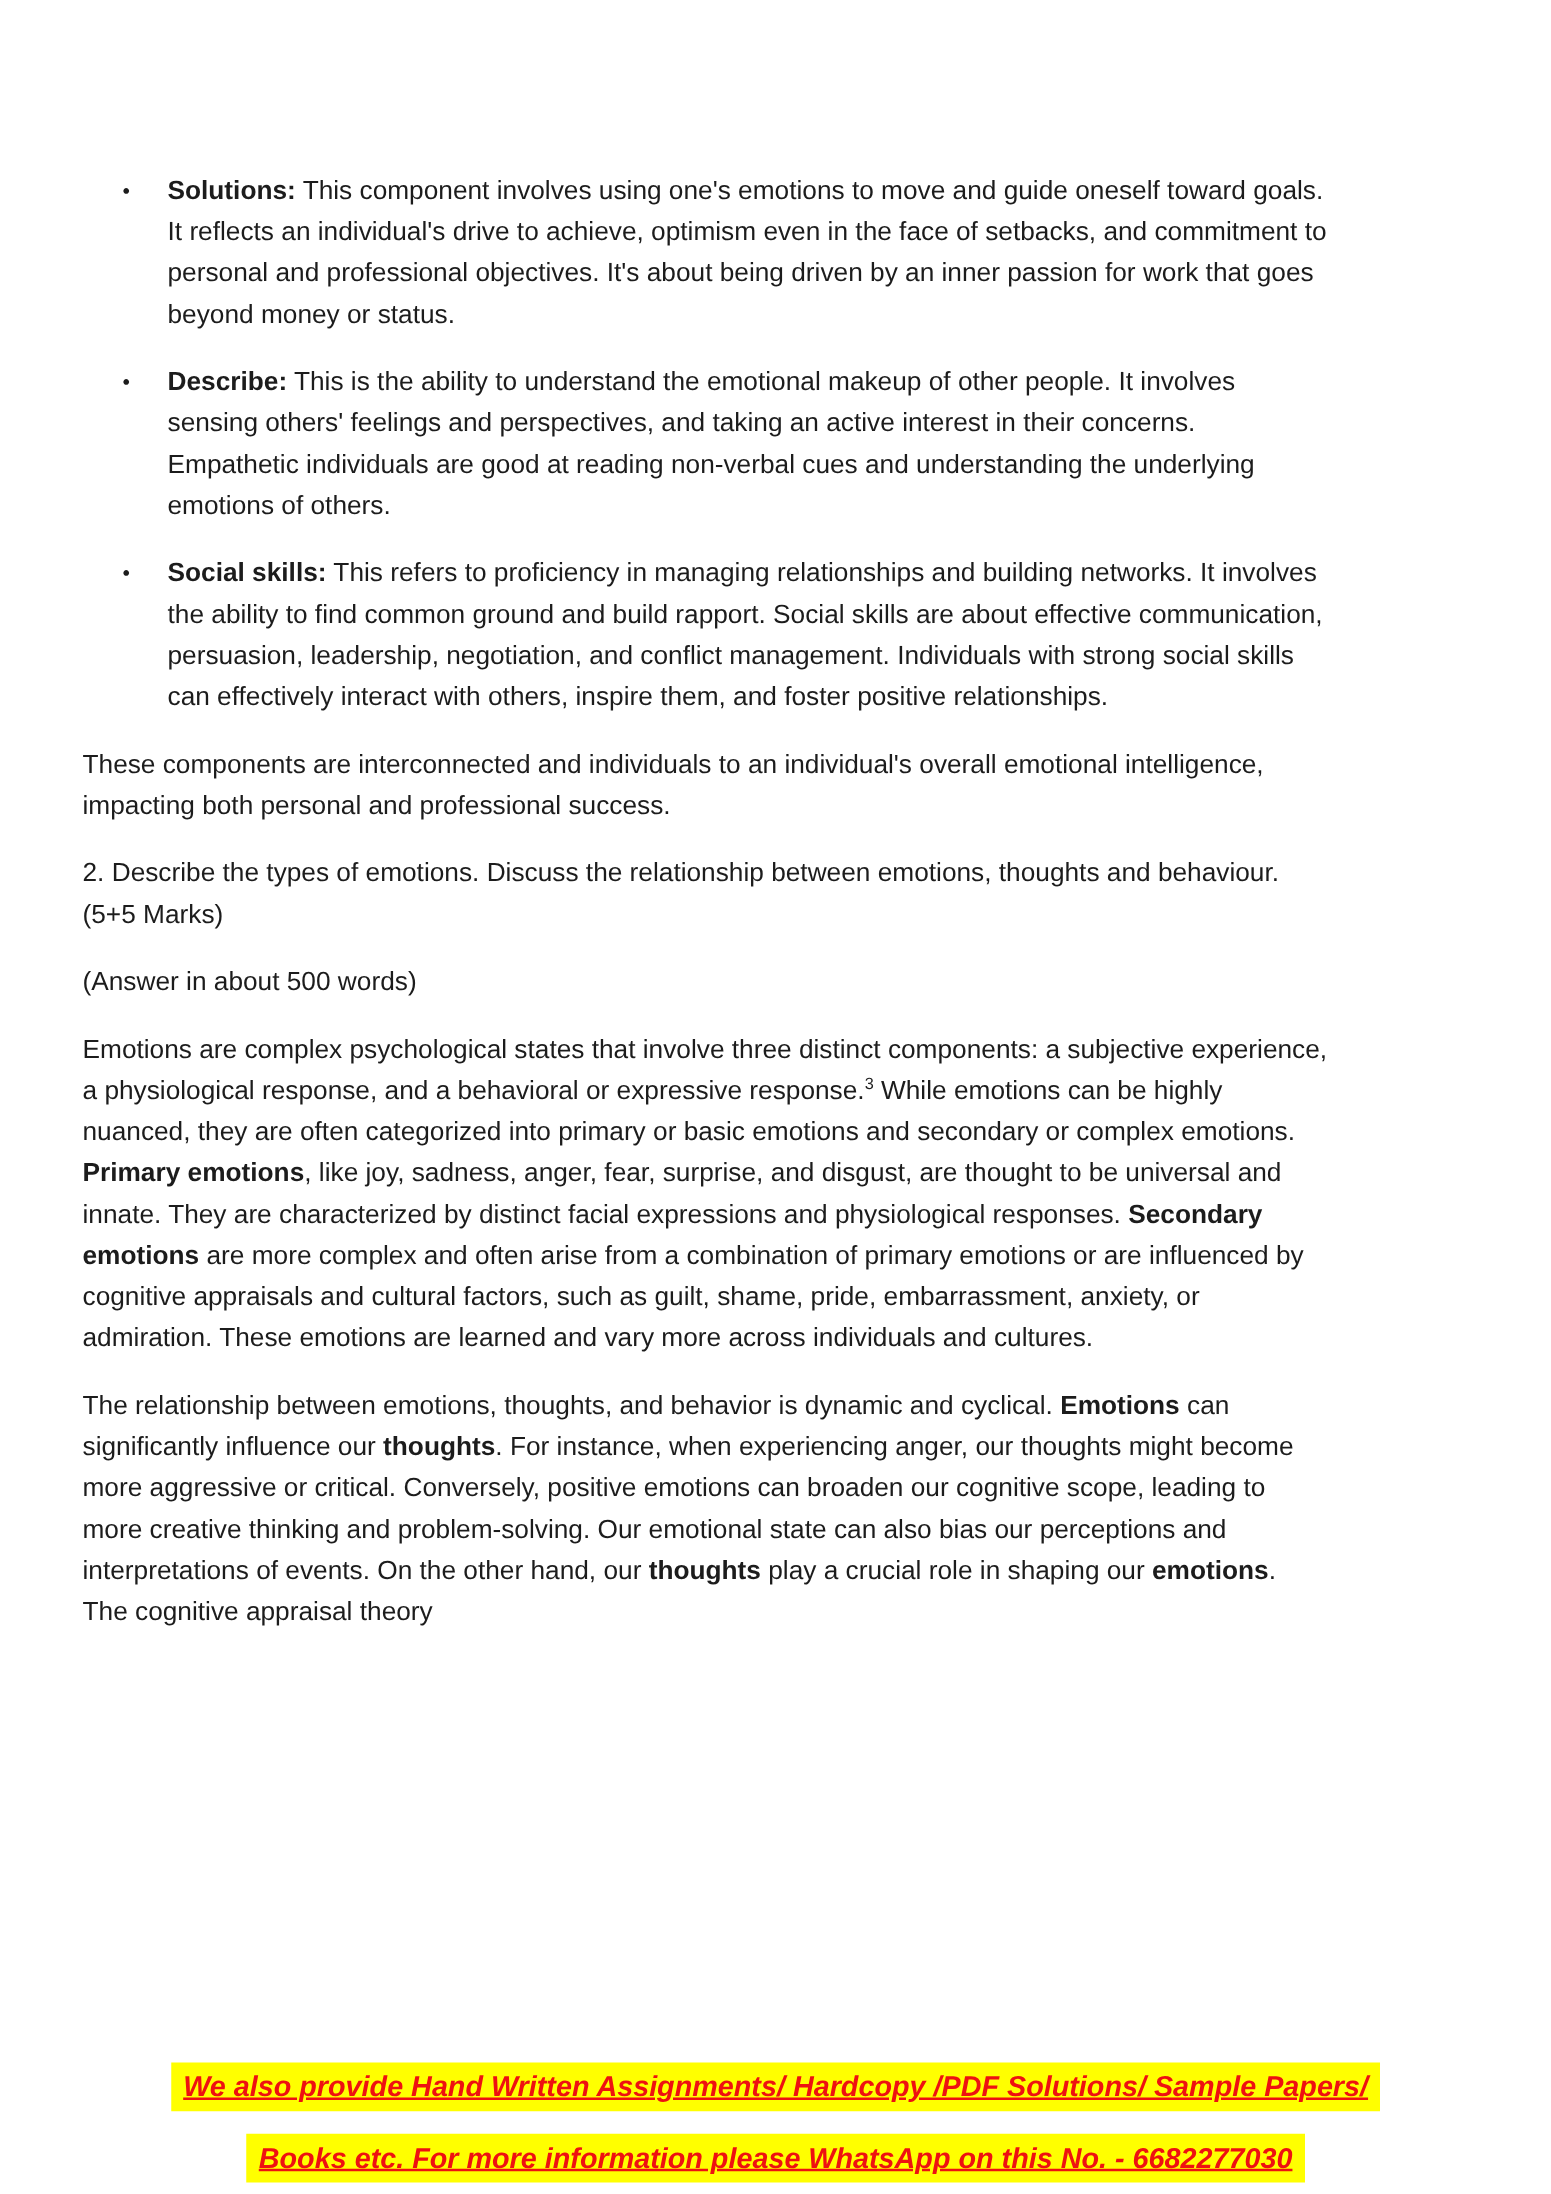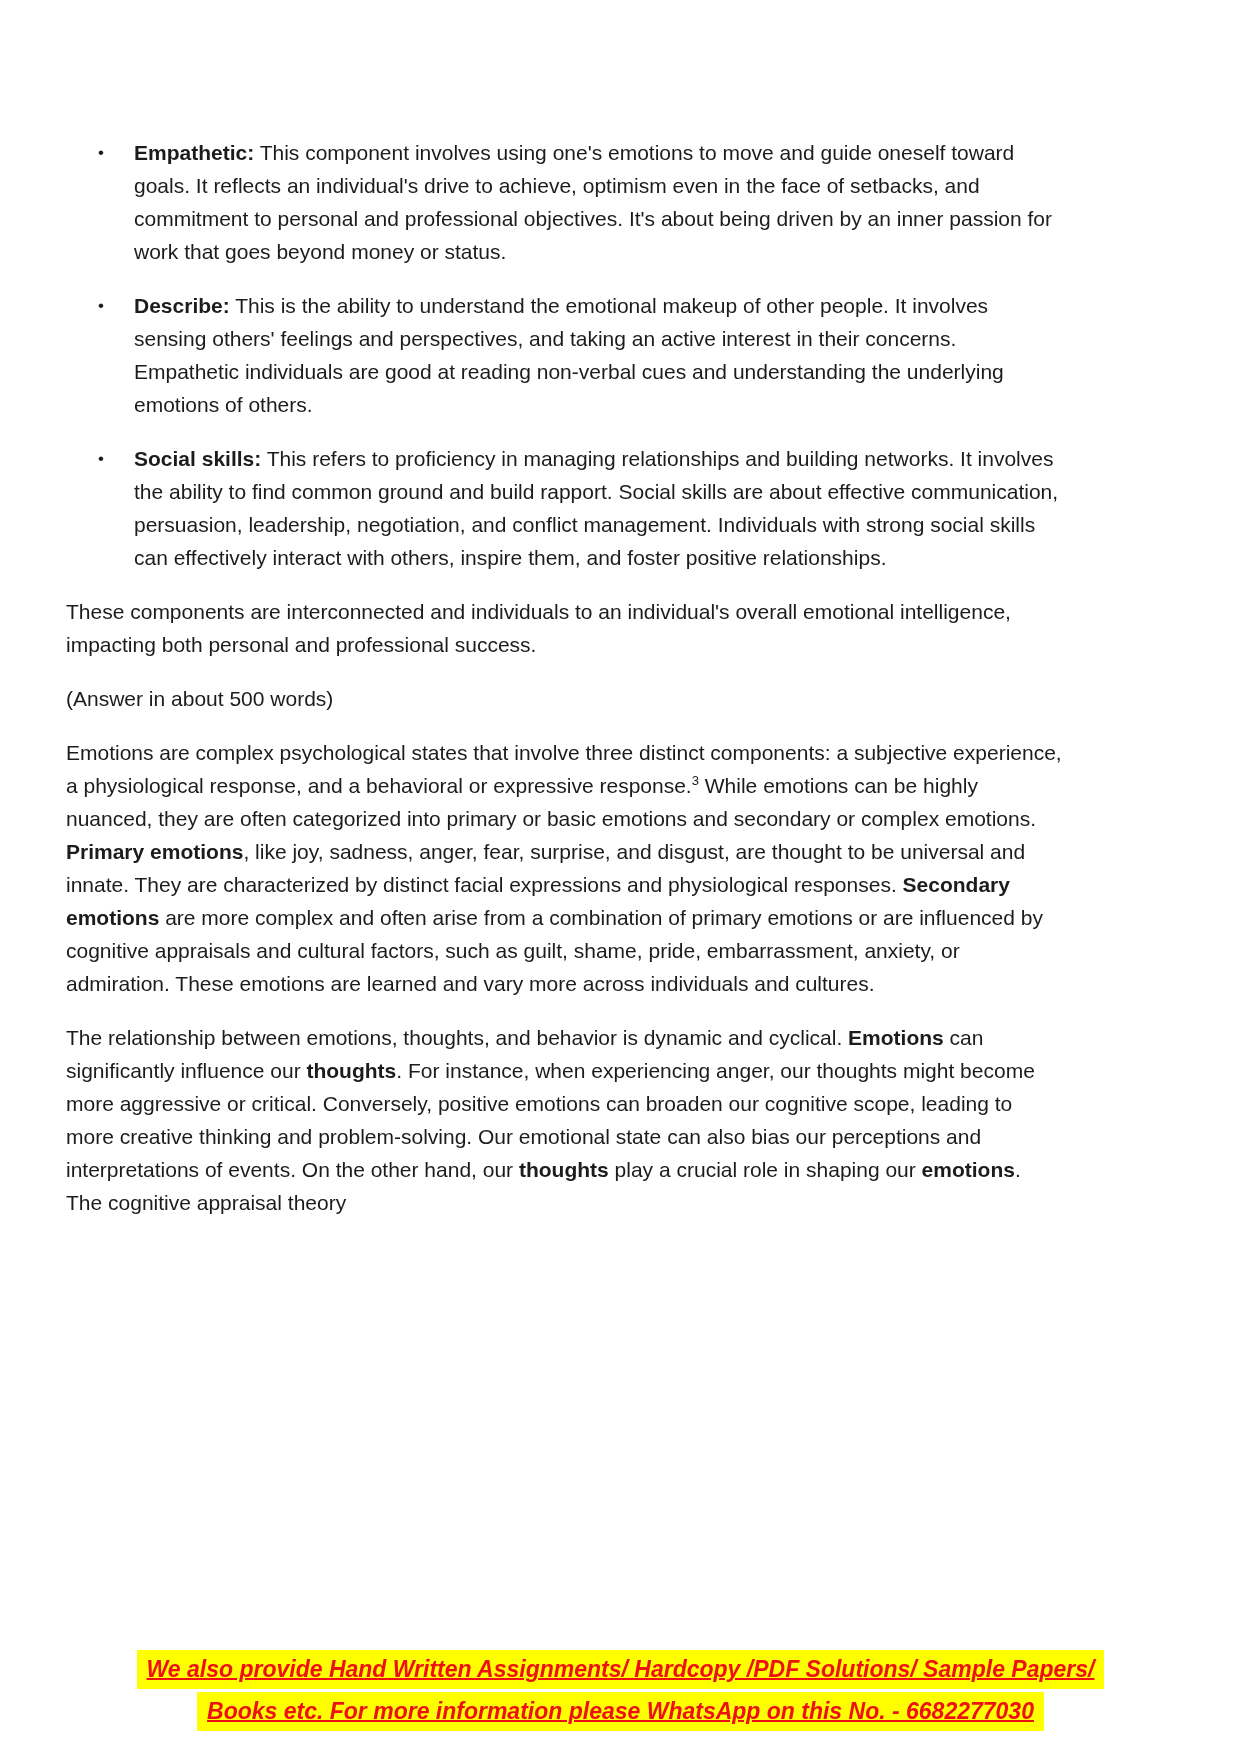--- a/index.html
+++ b/index.html
@@ -51,21 +51,21 @@
     vertical-align: super;
   }
   .banner {
     position: absolute;
     left: 0;
     top: 1650px;
     width: 100%;
     text-align: center;
   }
   .banner-line {
-    margin-bottom: 3px;
+    margin-bottom: 18px;
   }
   .banner-line span {
     display: inline-block;
     background: var(--banner-bg, #ffff00);
     color: var(--banner-fg, #ee1111);
     font-size: 23px;
     font-weight: bold;
     font-style: italic;
     text-decoration: underline;
     text-decoration-thickness: 2px;
@@ -74,32 +74,33 @@
   }
 </style>
 </head>
 <body>
 
 <div class="page">
   <main class="content">
     <ul class="bullets">
       <li>
         <span class="marker">•</span>
-        <span><b>Empathetic:</b><span> This component involves using one's emotions to move and guide oneself toward goals. It reflects an individual's drive to achieve, optimism even in the face of setbacks, and commitment to personal and professional objectives. It's about being driven by an inner passion for work that goes beyond money or status.</span></span>
+        <span><b>Solutions:</b><span> This component involves using one's emotions to move and guide oneself toward goals. It reflects an individual's drive to achieve, optimism even in the face of setbacks, and commitment to personal and professional objectives. It's about being driven by an inner passion for work that goes beyond money or status.</span></span>
       </li>
       <li>
         <span class="marker">•</span>
         <span><b>Describe:</b><span> This is the ability to understand the emotional makeup of other people. It involves sensing others' feelings and perspectives, and taking an active interest in their concerns. Empathetic individuals are good at reading non-verbal cues and understanding the underlying emotions of others.</span></span>
       </li>
       <li>
         <span class="marker">•</span>
         <span><b>Social skills:</b><span> This refers to proficiency in managing relationships and building networks. It involves the ability to find common ground and build rapport. Social skills are about effective communication, persuasion, leadership, negotiation, and conflict management. Individuals with strong social skills can effectively interact with others, inspire them, and foster positive relationships.</span></span>
       </li>
     </ul>
     <p><span>These components are interconnected and individuals to an individual's overall emotional intelligence, impacting both personal and professional success.</span></p>
+    <p><span>2. Describe the types of emotions. Discuss the relationship between emotions, thoughts and behaviour. (5+5 Marks)</span></p>
     <p><span>(Answer in about 500 words)</span></p>
     <p><span>Emotions are complex psychological states that involve three distinct components: a subjective experience, a physiological response, and a behavioral or expressive response.</span><sup>3</sup><span> While emotions can be highly nuanced, they are often categorized into primary or basic emotions and secondary or complex emotions. </span><b>Primary emotions</b><span>, like joy, sadness, anger, fear, surprise, and disgust, are thought to be universal and innate. They are characterized by distinct facial expressions and physiological responses. </span><b>Secondary emotions</b><span> are more complex and often arise from a combination of primary emotions or are influenced by cognitive appraisals and cultural factors, such as guilt, shame, pride, embarrassment, anxiety, or admiration. These emotions are learned and vary more across individuals and cultures.</span></p>
     <p><span>The relationship between emotions, thoughts, and behavior is dynamic and cyclical. </span><b>Emotions</b><span> can significantly influence our </span><b>thoughts</b><span>. For instance, when experiencing anger, our thoughts might become more aggressive or critical. Conversely, positive emotions can broaden our cognitive scope, leading to more creative thinking and problem-solving. Our emotional state can also bias our perceptions and interpretations of events. On the other hand, our </span><b>thoughts</b><span> play a crucial role in shaping our </span><b>emotions</b><span>. The cognitive appraisal theory</span></p>
   </main>
 
   <footer class="banner">
     <div class="banner-line">
       <span>We also provide Hand Written Assignments/ Hardcopy /PDF Solutions/ Sample Papers/</span>
     </div>
     <div class="banner-line">

